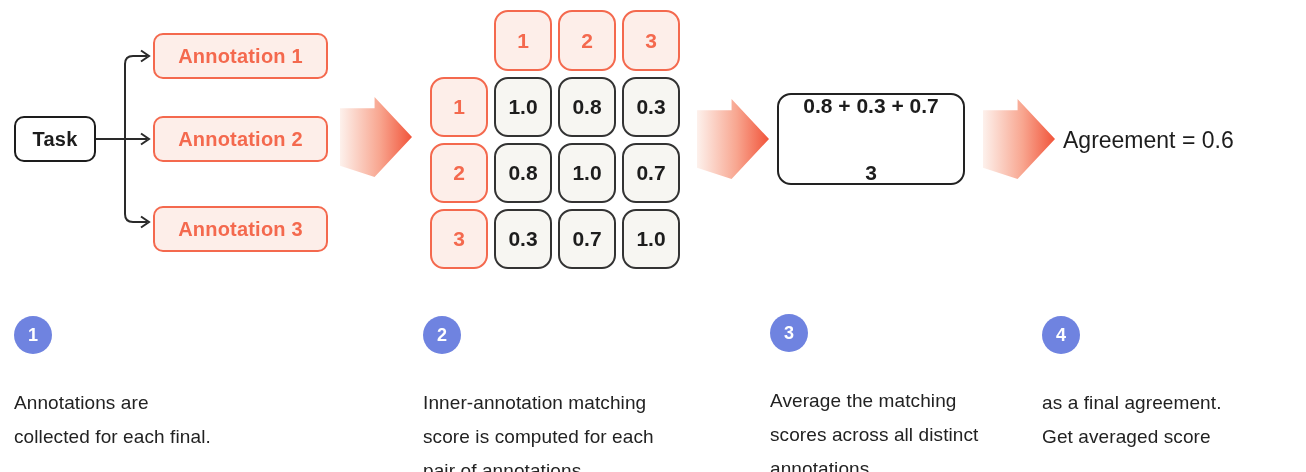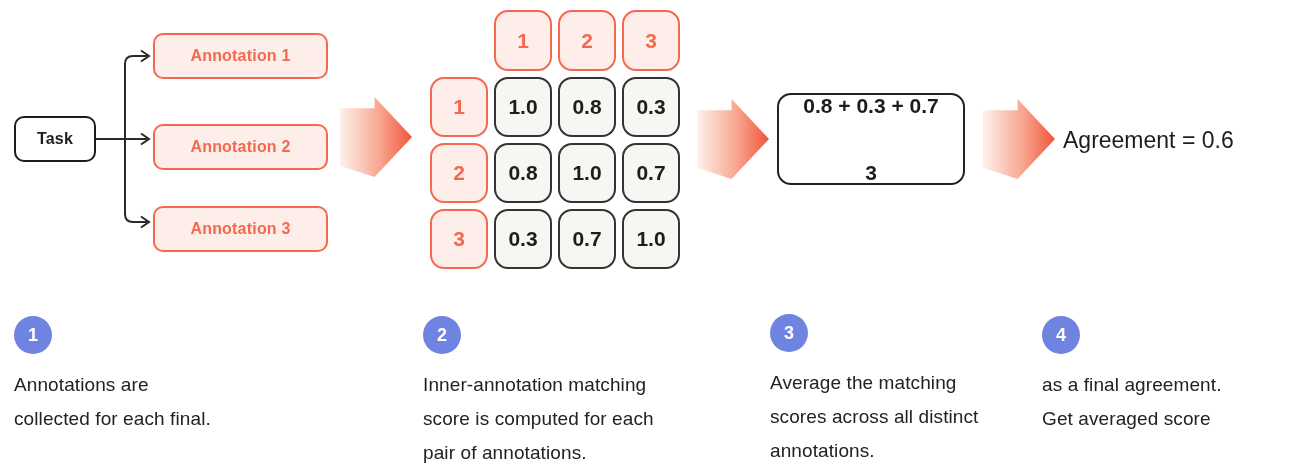--- a/index.html
+++ b/index.html
@@ -15,37 +15,37 @@
   }
   .connectors { position: absolute; left: 0; top: 0; }
 
   .node {
     position: absolute;
     display: flex;
     align-items: center;
     justify-content: center;
     border-radius: 10px;
     font-weight: 700;
-    font-size: 16px;
+    font-size: 20px;
     letter-spacing: 0.2px;
   }
   .task-box {
     left: 14px; top: 116px; width: 82px; height: 46px;
     border: 2px solid var(--ink, #1d1d1d);
     background: #ffffff;
     color: var(--ink, #1d1d1d);
   }
   .annotation-box {
     left: 153px; width: 175px; height: 46px;
     border: 2px solid var(--coral, #f4694e);
     background: var(--coral-bg, #fdeee9);
     color: var(--coral, #f4694e);
   }
   .annotation-1 { top: 33px; }
-  .annotation-2 { top: 116px; margin-top: 8px; }
+  .annotation-2 { top: 116px; }
   .annotation-3 { top: 199px; margin-top: 7px; }
 
   .flow-arrow {
     position: absolute;
     width: 72px; height: 80px;
     background: linear-gradient(90deg,
       var(--arrow-start, #fdf1ec) 0%,
       #f8a690 55%,
       var(--arrow-end, #f1543a) 100%);
     clip-path: polygon(0% 14%, 48% 14%, 48% 0%, 100% 50%, 48% 100%, 0% 86%);
@@ -120,21 +120,21 @@
     border-radius: 50%;
     background: var(--badge-blue, #6f83e0);
     color: #ffffff;
     font-weight: 700;
     font-size: 18px;
     display: flex;
     align-items: center;
     justify-content: center;
   }
   .step-text {
-    margin-top: 14px;
+    margin-top: 32px;
     font-size: 19px;
     font-weight: 500;
     color: #222222;
     line-height: 34px;
     letter-spacing: 0.1px;
   }
   .step-text span { display: block; white-space: nowrap; }
   .step-1 { left: 14px;   top: 316px; }
   .step-2 { left: 423px;  top: 316px; }
   .step-3 { left: 770px;  top: 314px; }

